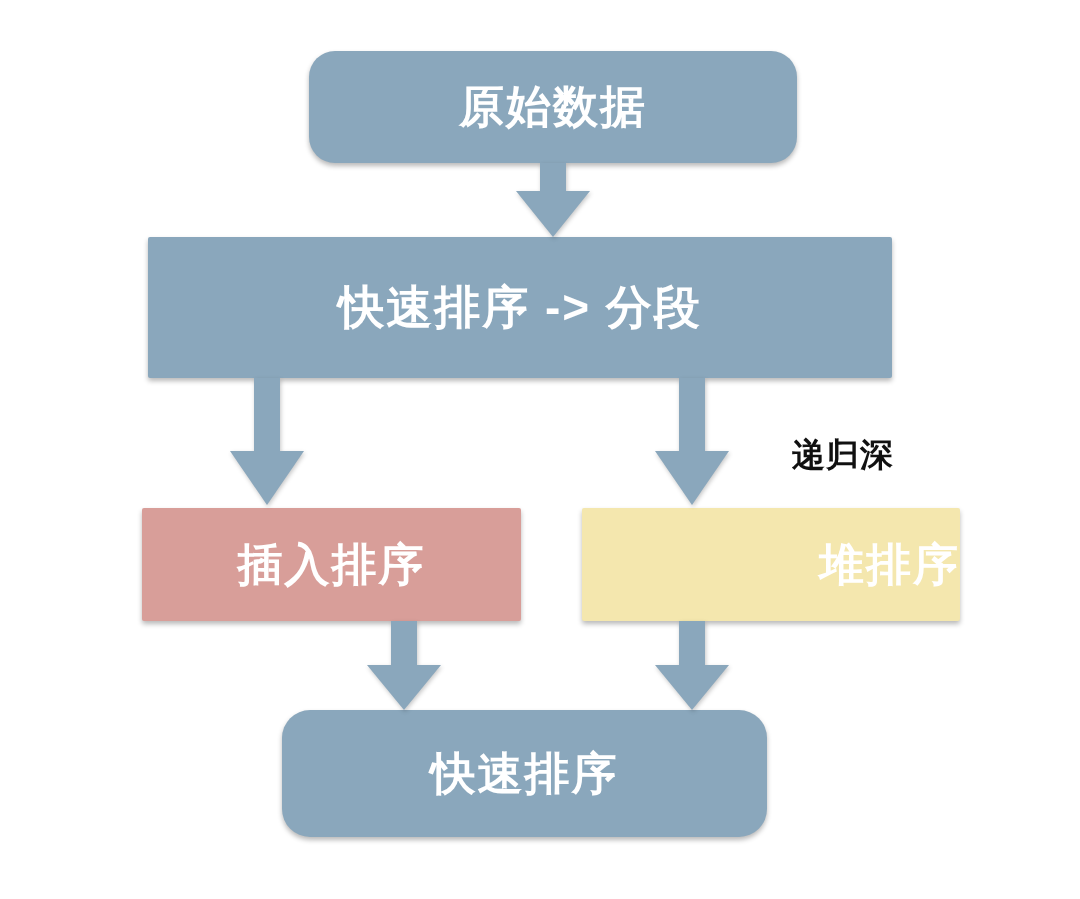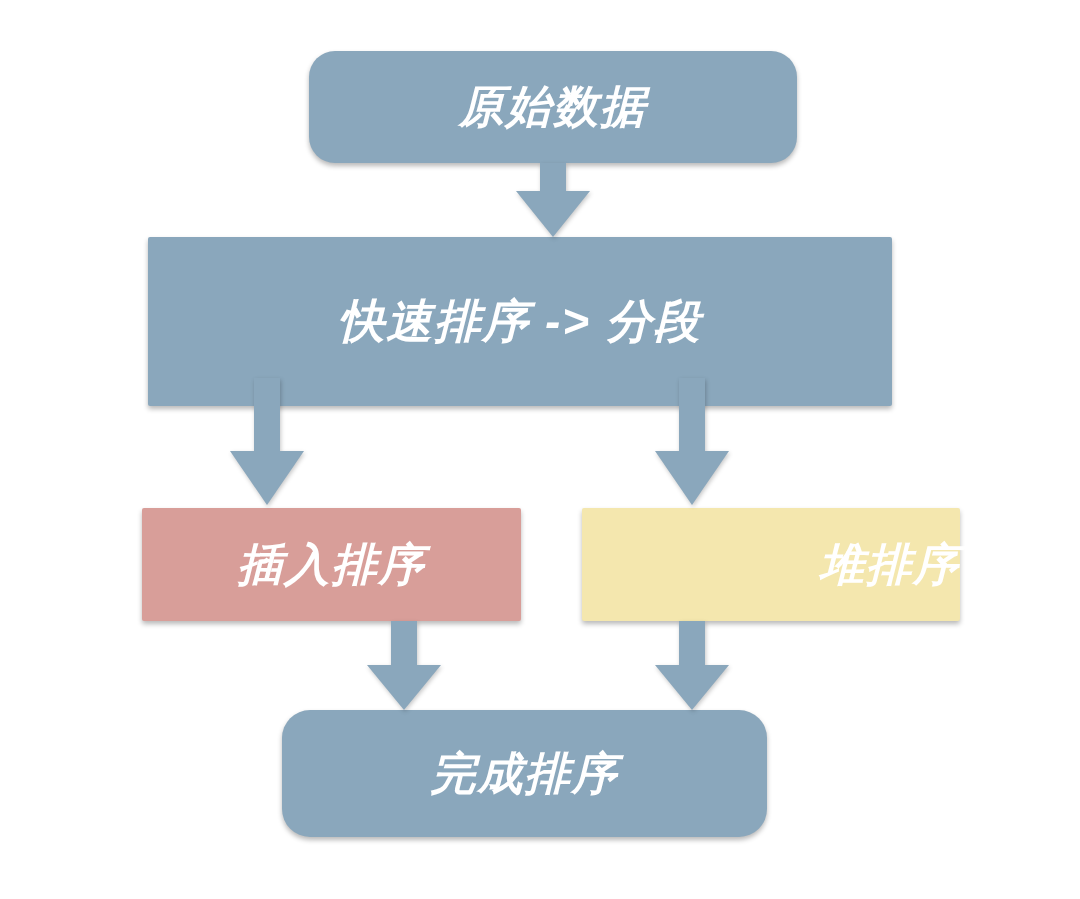--- a/index.html
+++ b/index.html
@@ -14,42 +14,41 @@
   html, body {
     background: var(--canvas-bg);
     font-family: "Liberation Sans", "DejaVu Sans", sans-serif;
   }
   .canvas {
     position: relative;
     width: 1080px;
     height: 899px;
     background: var(--canvas-bg);
     overflow: hidden;
-    font-style: italic;
   }
   .node {
     position: absolute;
     display: flex;
     align-items: center;
     justify-content: center;
     color: var(--text-light);
     font-weight: bold;
     letter-spacing: 2px;
     box-shadow: 0 3px 5px rgba(0,0,0,0.28);
   }
   .node-blue   { background: var(--node-blue); }
   .node-pink   { background: var(--node-pink); text-align: center; }
   .node-yellow { background: var(--node-yellow); }
 
   .node-start {
     left: 309px; top: 51px; width: 488px; height: 112px;
     border-radius: 26px; font-size: 45px;
   }
   .node-quick {
-    left: 148px; top: 237px; width: 744px; height: 169px;
+    left: 148px; top: 237px; width: 744px; height: 141px;
     border-radius: 2px; font-size: 46px;
   }
   .node-insert {
     left: 142px; top: 508px; width: 379px; height: 113px;
     border-radius: 2px; font-size: 45px;
   }
   .node-heap {
     left: 582px; top: 508px; width: 378px; height: 113px;
     border-radius: 2px; font-size: 45px; justify-content: flex-end;
   }
@@ -111,21 +110,21 @@
 
   <div class="node node-pink node-insert">
     <span>插入排序</span>
   </div>
 
   <div class="node node-yellow node-heap">
     <span>堆排序</span>
   </div>
 
   <div class="node node-blue node-done">
-    <span>完成排序</span>
+    <span>快速排序</span>
   </div>
 
   <div class="arrow arrow-a">
     <div class="shaft"></div>
     <div class="head"></div>
   </div>
 
   <div class="arrow arrow-b">
     <div class="shaft"></div>
     <div class="head"></div>
@@ -140,14 +139,15 @@
     <div class="shaft"></div>
     <div class="head"></div>
   </div>
 
   <div class="arrow arrow-e">
     <div class="shaft"></div>
     <div class="head"></div>
   </div>
 
 
+  <div class="edge-label label-deep-recursion">递归深</div>
 
 </div>
 
 </body></html>

